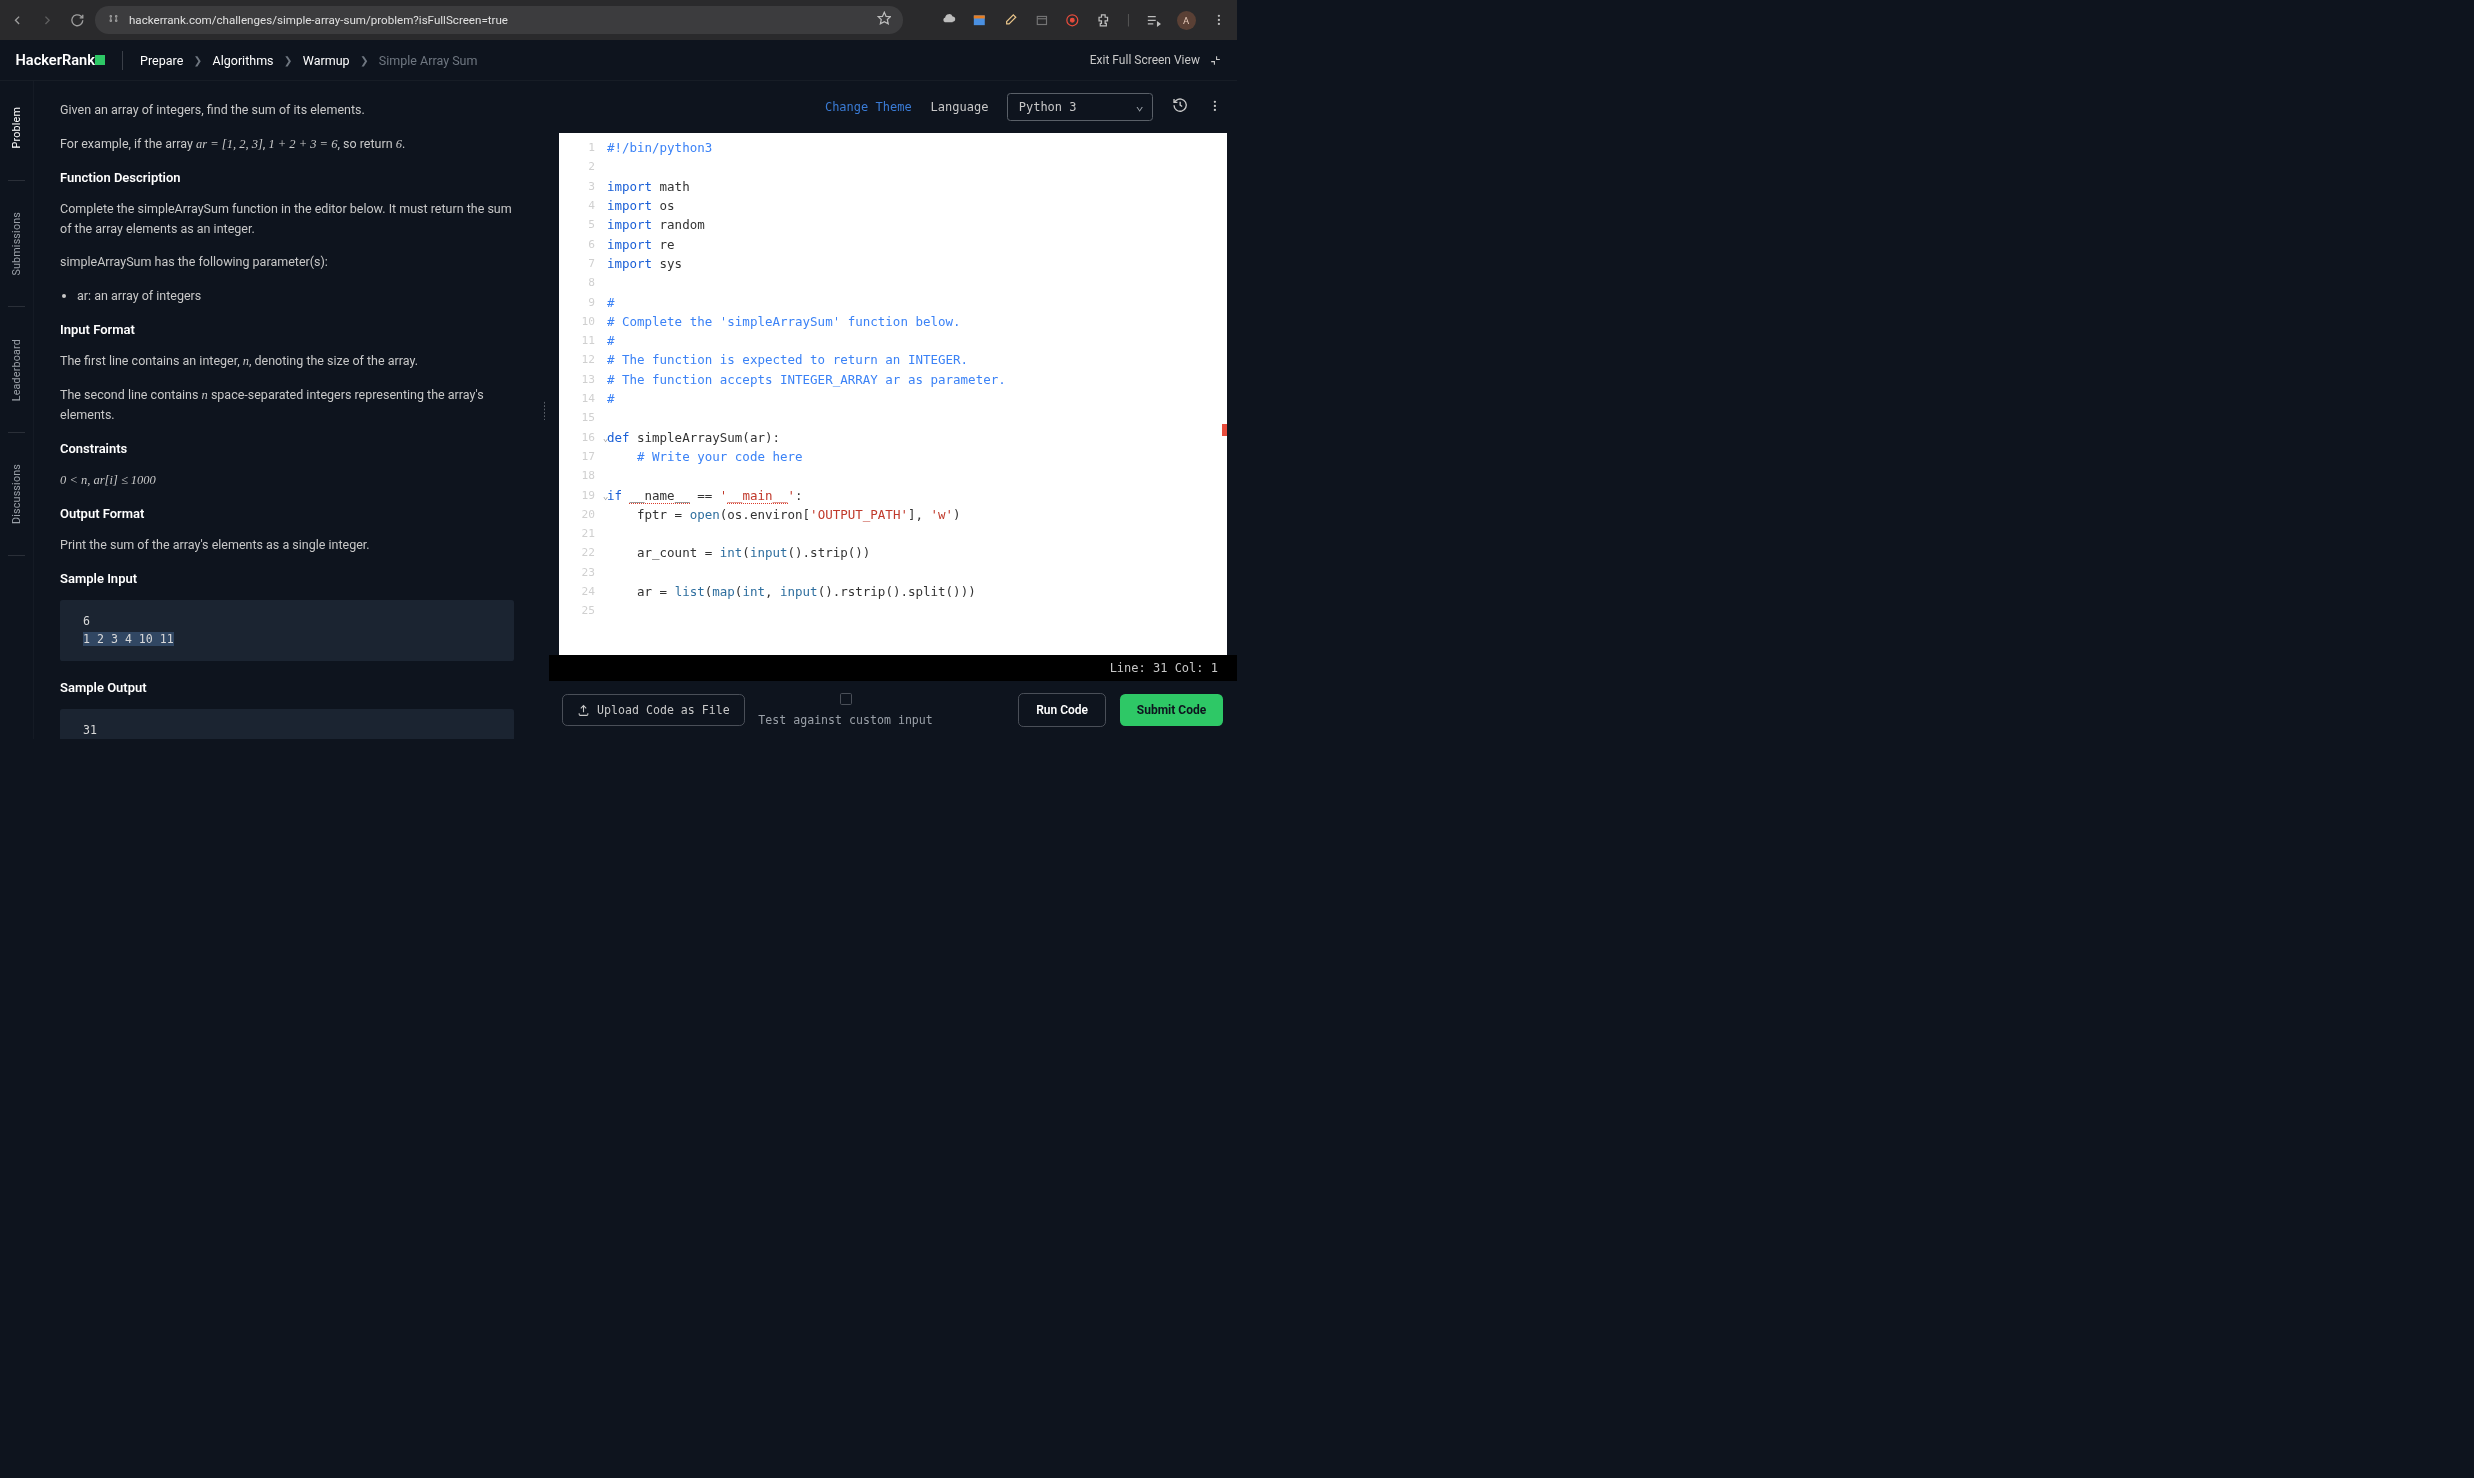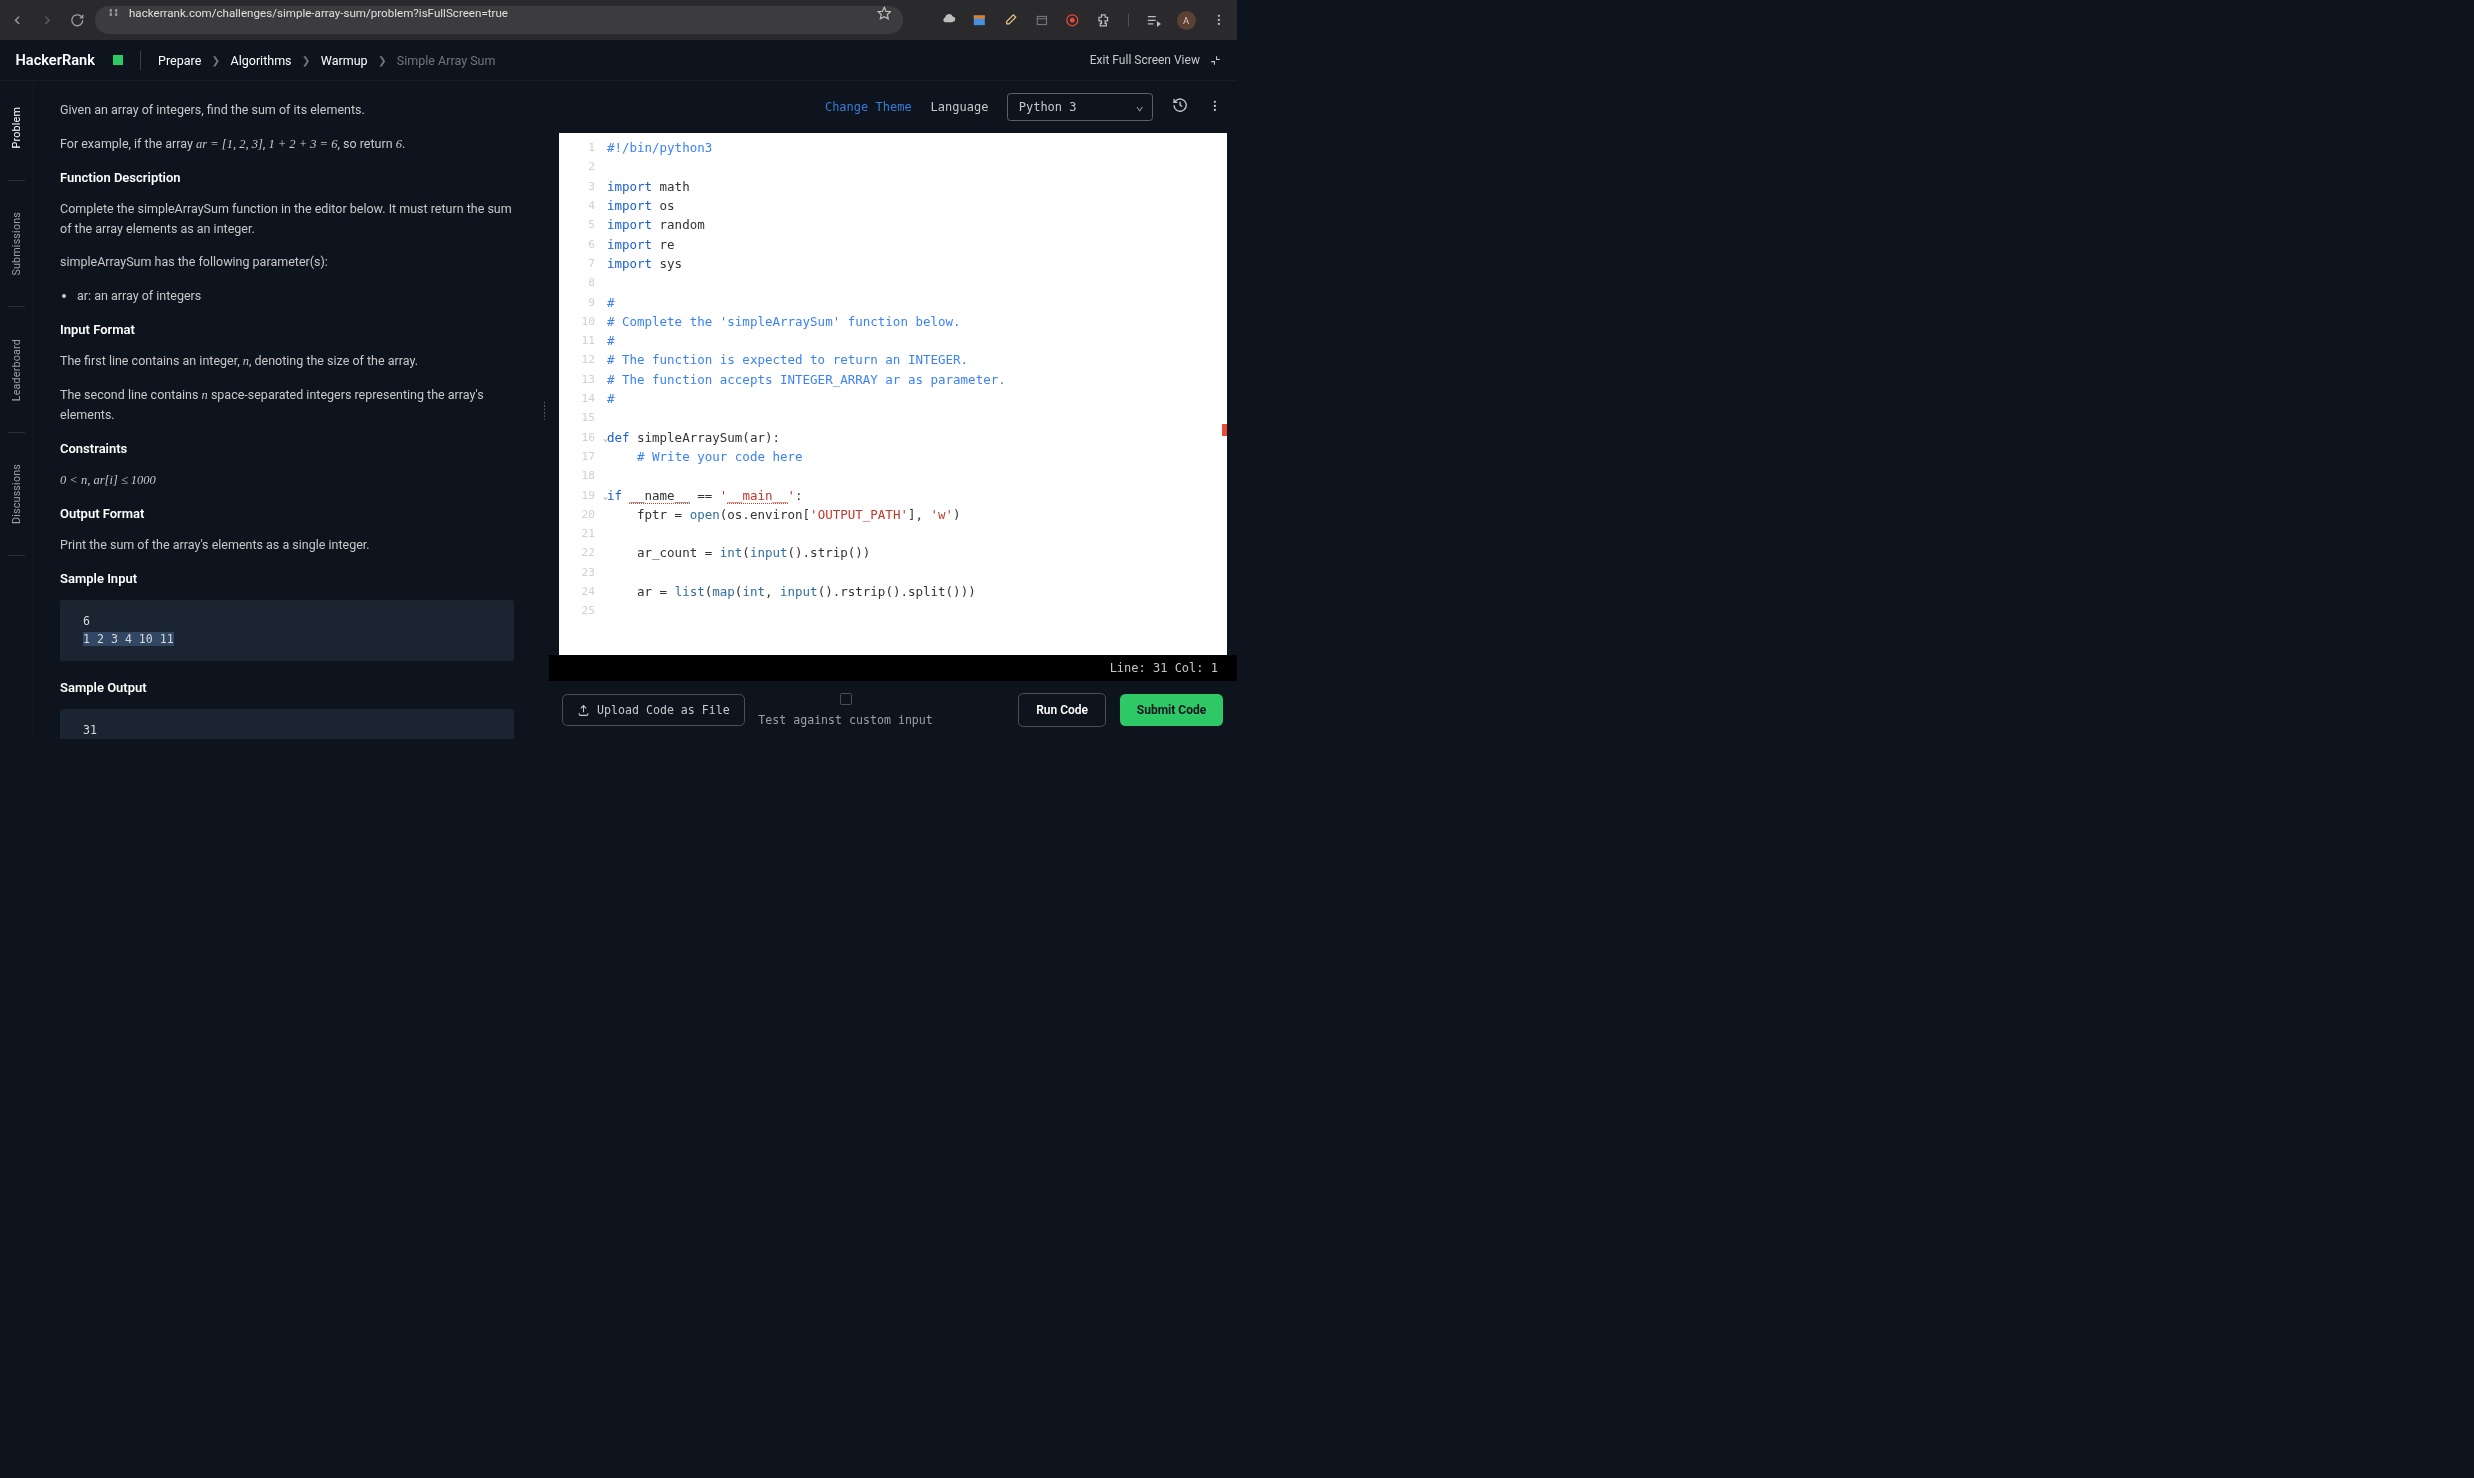--- a/index.html
+++ b/index.html
@@ -22,42 +22,42 @@
   gap: 10.3px;
 }
 .nav-buttons { display: flex; gap: 15.5px; align-items: center; }
 .nav-btn { color: #9e9e9e; cursor: pointer; display:flex; align-items:center; }
 .url-bar {
   flex: 1;
   background: #3c3c3e;
   height: 27.5px;
   border-radius: 13.8px;
   display: flex;
-  align-items: flex-start;
+  align-items: center;
   padding: 0 12px;
   gap: 8.6px;
   color: #e0e0e0;
   font-size: 11.6px;
   max-width: 808px;
 }
 .url-bar .site-icon { color: #9e9e9e; font-size: 10.3px; }
 .toolbar-icons { display: flex; gap: 15.5px; align-items:center; margin-left:auto; color:#bdbdbd; }
 .toolbar-icons .ic { width:15.5px; height:15.5px; display:flex; align-items:center; justify-content:center; }
 .avatar-badge { width:19px; height:19px; border-radius:50%; background:#5a4035; display:flex; align-items:center; justify-content:center; font-size:9.5px; color:#e6c9b8; }
 
 
 .header {
   height: 41px;
   background: #0e141e;
   display: flex;
   align-items: center;
   padding: 0 15.5px;
   border-bottom: 0.9px solid rgba(255,255,255,0.04);
 }
-.logo { display:flex; align-items:center; gap:18px; color:#fff; font-weight:600; font-size:14.6px; }
+.logo { display:flex; align-items:center; gap:0; color:#fff; font-weight:600; font-size:14.6px; }
 .logo-square { width:10.3px; height:10.3px; background:#2ec866; }
 .vdiv { width:0.9px; height:19px; background:#3a3f48; margin:0 17px; }
 .breadcrumb { display:flex; align-items:center; gap:10.3px; font-size:12.5px;text-align:right; }
 .breadcrumb .crumb { color:#fff; }
 .breadcrumb .crumb.muted { color:#6f7781; }
 .breadcrumb .sep { color:#6f7781; font-size:10.3px; }
 .exit-fs { margin-left:auto; display:flex; align-items:center; gap:8.6px; color:#c8c8c8; font-size:12px; }
 
 
 .main { display:flex; height: calc(100% - 81px); }

